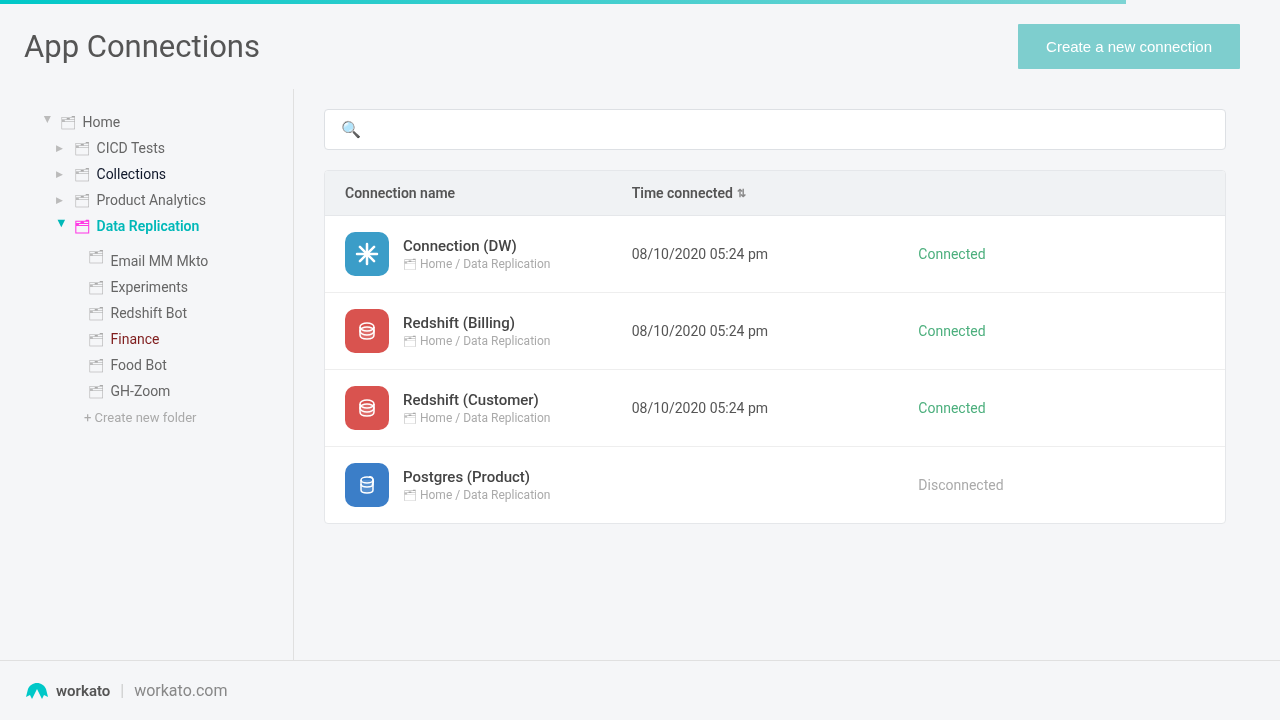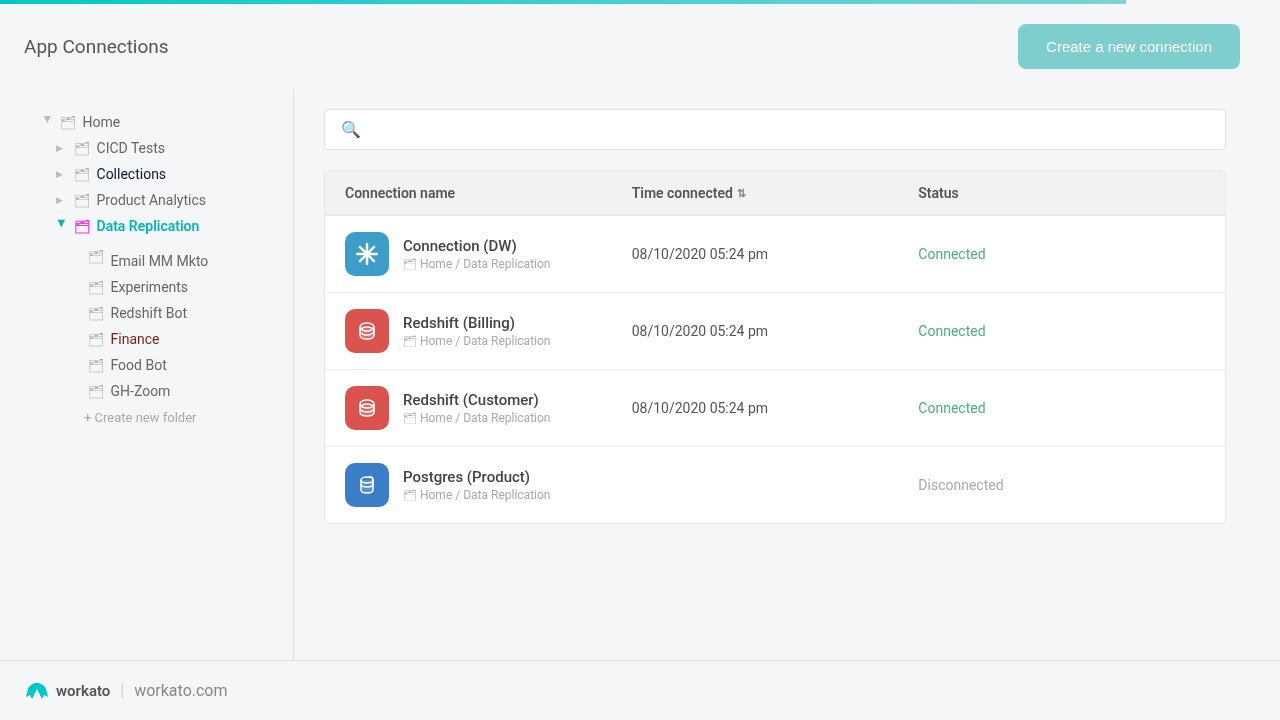--- a/index.html
+++ b/index.html
@@ -23,30 +23,30 @@
     
     .header {
       display: flex;
       align-items: center;
       justify-content: space-between;
       padding: 20px 40px 20px 24px;
       background: #f5f6f8;
     }
 
     .page-title {
-      font-size: 19px;
+      font-size: 31px;
       font-weight: 400;
       color: #555;
     }
 
     .create-btn {
       background: #7ecece;
       color: #fff;
       border: none;
-      border-radius: 8px;
+      border-radius: 1px;
       padding: 14px 28px;
       font-size: 15px;
       cursor: pointer;
       font-weight: 400;
     }
 
     
     .main-layout {
       display: flex;
       height: calc(720px - 4px - 84px - 60px);
@@ -368,21 +368,20 @@
   <div class="content">
 
     <div class="search-bar">
       <span class="search-icon">🔍</span>
     </div>
 
     <div class="connections-table" id="connections-table">
     <div class="table-header">
           <div class="col-header">Connection name</div>
           <div class="col-header">Time connected<span class="sort-icon"> ⇅</span></div>
-          <div class="col-header">Status</div>
         </div>
         <div class="table-row">
           <div class="connection-cell">
             <div class="conn-icon snowflake">
               <svg width="24" height="24" viewBox="0 0 24 24" fill="white" xmlns="http://www.w3.org/2000/svg">
       <line x1="12" y1="2" x2="12" y2="22" stroke="white" stroke-width="2.5" stroke-linecap="round"></line>
       <line x1="2" y1="12" x2="22" y2="12" stroke="white" stroke-width="2.5" stroke-linecap="round"></line>
       <line x1="4.93" y1="4.93" x2="19.07" y2="19.07" stroke="white" stroke-width="2.5" stroke-linecap="round"></line>
       <line x1="19.07" y1="4.93" x2="4.93" y2="19.07" stroke="white" stroke-width="2.5" stroke-linecap="round"></line>
       <circle cx="12" cy="12" r="2.5" fill="white"></circle>

